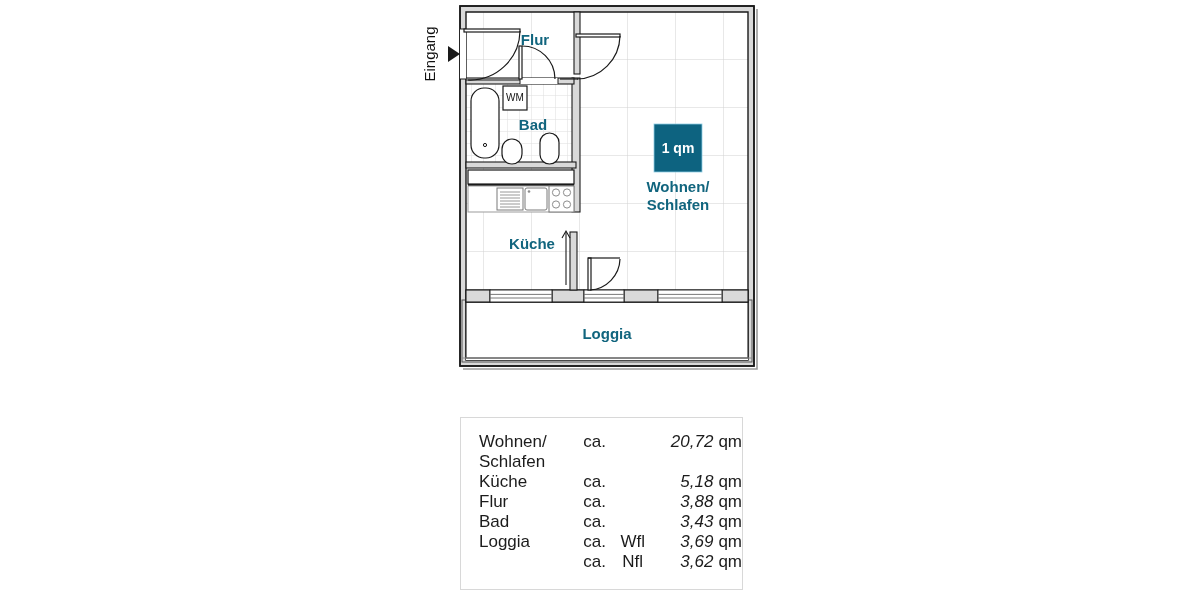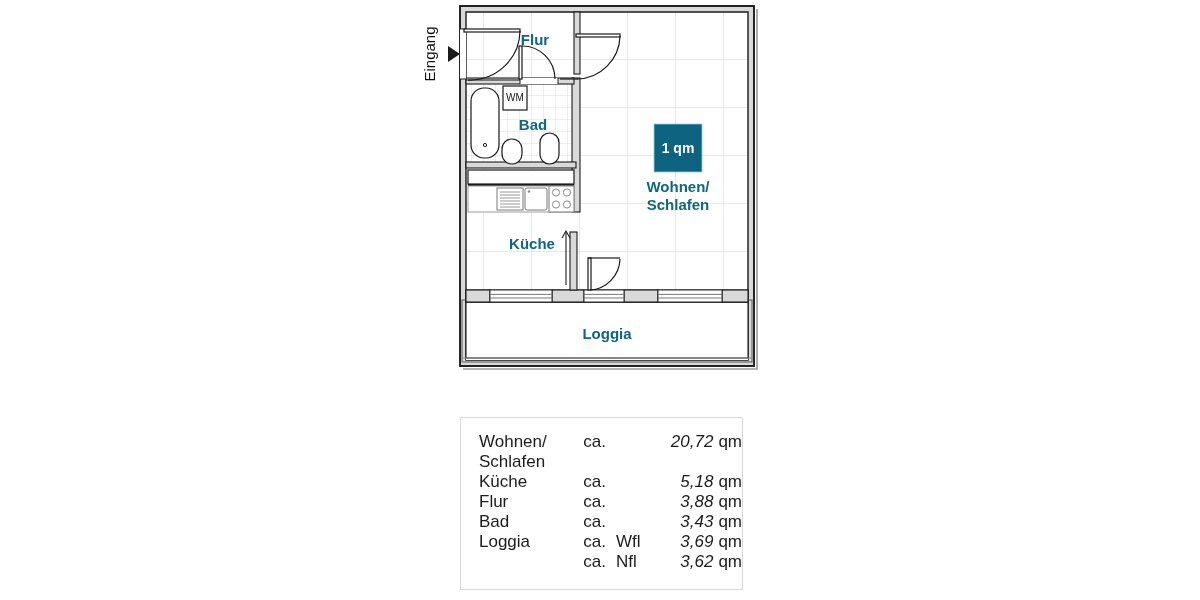--- a/index.html
+++ b/index.html
@@ -73,21 +73,21 @@
     color: #1c1c1c;
   }
   #areatable td {
     padding: 0;
     line-height: 20px;
     vertical-align: top;
     white-space: pre;
   }
   .c-name  { width: 96px; text-align: left; }
   .c-ca    { width: 44px; text-align: center; }
-  .c-pref  { width: 34px; text-align: left; padding-right: 5px !important; }
+  .c-pref  { width: 34px; text-align: center; padding-right: 5px !important; }
   .c-val   { width: 60px; text-align: right; font-style: italic; }
   .c-unit  { text-align: center; padding-left: 5px !important; }
 </style>
 </head>
 <body>
 
 <div id="stage">
 
   <svg class="plan" viewBox="0 0 1200 600">
     <defs>

